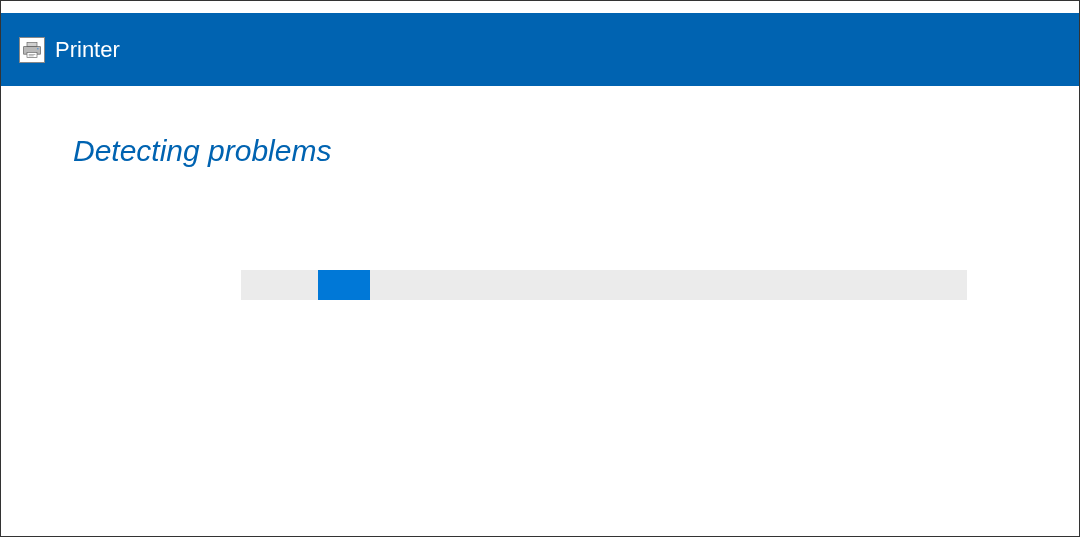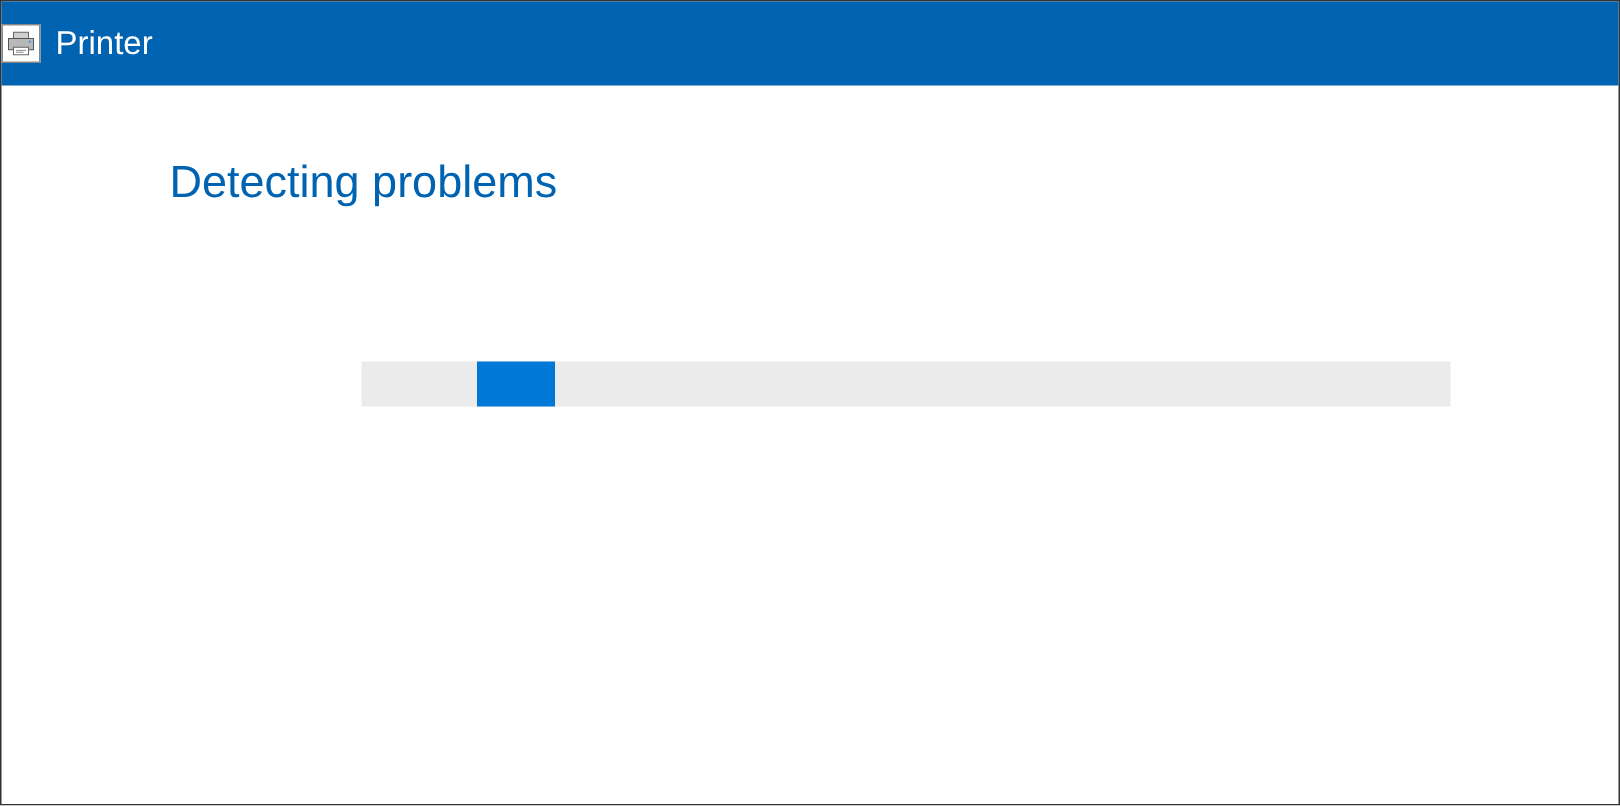--- a/index.html
+++ b/index.html
@@ -20,24 +20,26 @@
       width: 100%;
       height: 100%;
       border: 1px solid #333;
       background: #ffffff;
       display: flex;
       flex-direction: column;
     }
     
     .titlebar {
       background: #0063b1;
-      height: 56px;
+      height: 73px;
       display: flex;
       align-items: center;
+      padding-left: 18px;
       gap: 10px;
+      margin-top: 12px;
     }
     
     .titlebar-icon {
       width: 26px;
       height: 26px;
       background: #ffffff;
       border: 1px solid #888;
       display: flex;
       align-items: center;
       justify-content: center;
@@ -49,22 +51,23 @@
     }
     
     .titlebar-text {
       color: #ffffff;
       font-size: 22px;
       font-weight: 400;
     }
     
     .content {
       flex: 1;
-      padding: 48px 112px;
+      padding: 48px 72px;
       position: relative;
+      font-style: italic;
     }
     
     .heading {
       color: #0063b1;
       font-size: 30px;
       font-weight: 400;
       margin-bottom: 0;
     }
     
     .progress-container {

